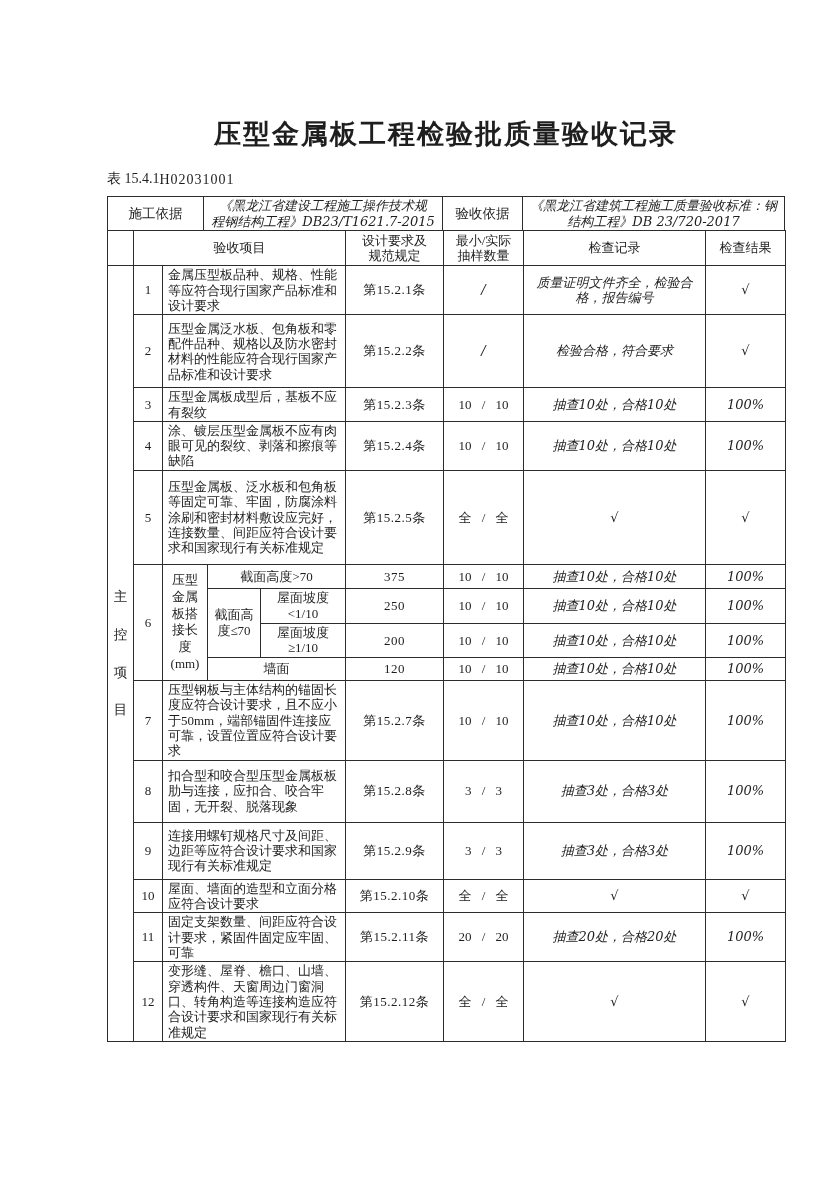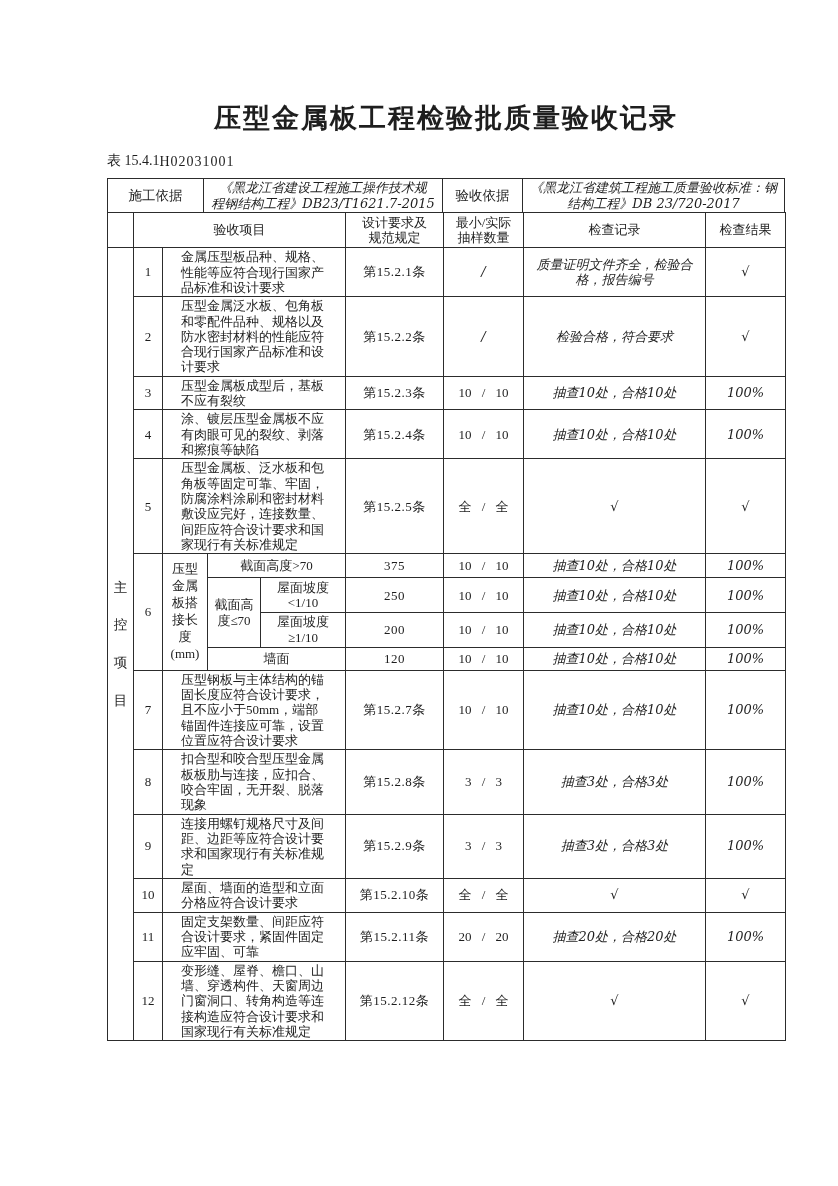--- a/index.html
+++ b/index.html
@@ -4,42 +4,42 @@
 <style>
   html, body {
     margin: 0; padding: 0;
     background: #ffffff;
     font-family: "Liberation Serif", "DejaVu Serif", serif;
     color: #1e1e1e;
   }
   body { width: 838px; height: 1186px; overflow: hidden; }
   .sheet { margin-left: 107px; width: 678px; padding-top: 98px; }
   .doc-title {
-    margin: 0; text-align: center;
+    margin: 16px; text-align: center;
     font-size: 27px; font-weight: bold; letter-spacing: 2px;
     line-height: 40px;
   }
   .sub-header {
     display: flex; align-items: flex-end;
     margin-top: 14px; margin-bottom: 8px;
     font-size: 14px;
   }
   .sub-header .right { padding-right: 56px; letter-spacing: 1px; }
   table { border-collapse: collapse; table-layout: fixed; width: 678px; }
   td {
     border: 1px solid #2c2c2c;
     text-align: center; vertical-align: middle;
     font-size: 13px; line-height: 1.2;
     padding: 1px 3px;
     overflow: hidden;
   }
   .main-table { margin-top: -1px; }
   .pre { white-space: pre-line; }
   .hand { font-style: italic; font-family: "DejaVu Serif", serif; }
-  .item-text { text-align: left; padding: 1px 18px; line-height: 1.18; }
+  .item-text { text-align: left; padding: 1px 5px; line-height: 1.18; }
   .sample { word-spacing: 7px; }
   .vlab { line-height: 2.8; font-size: 13.5px; }
   .grouplab { line-height: 1.3; padding: 1px 2px; margin-left: 24px; }
   .info-cell { font-size: 13.5px; }
   .spec { letter-spacing: 0.5px; }
 </style>
 </head>
 <body>
 
 <div class="sheet">

